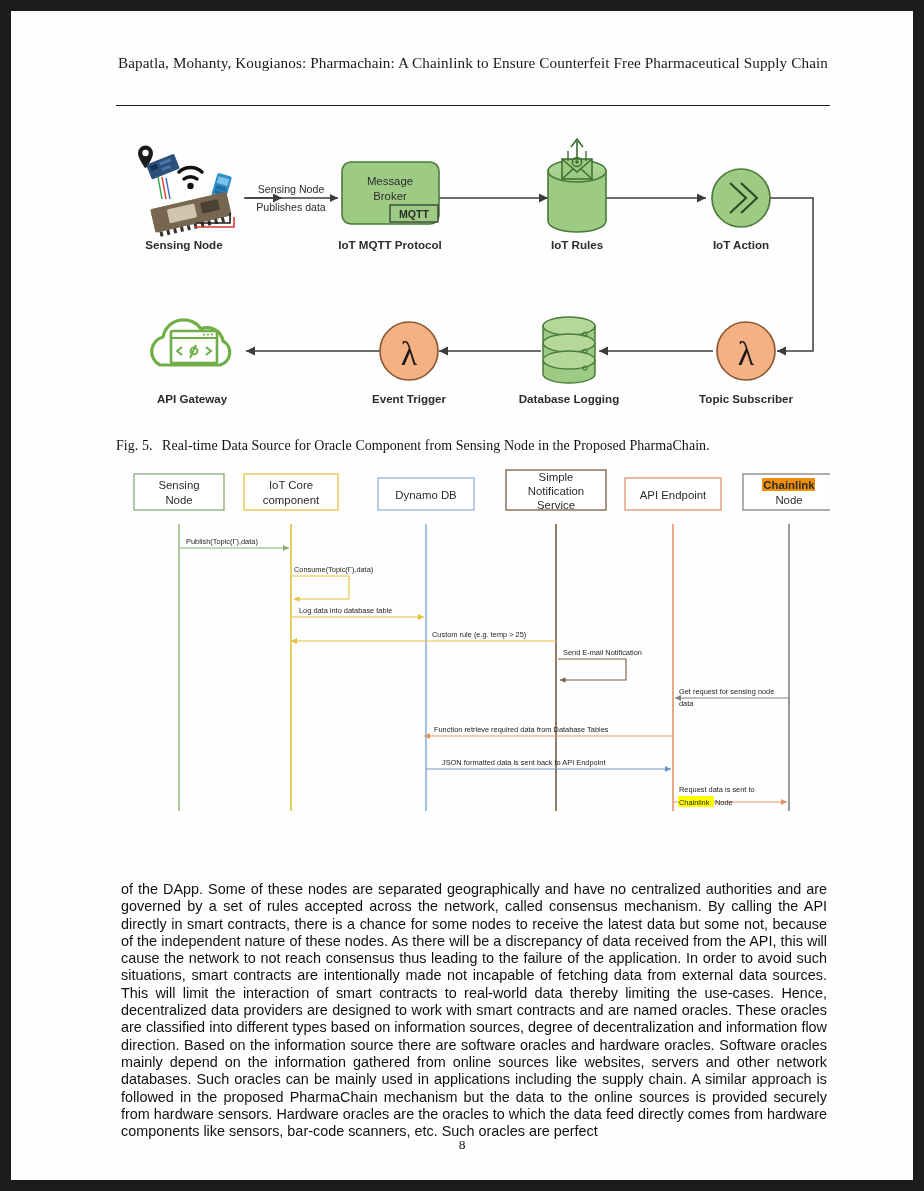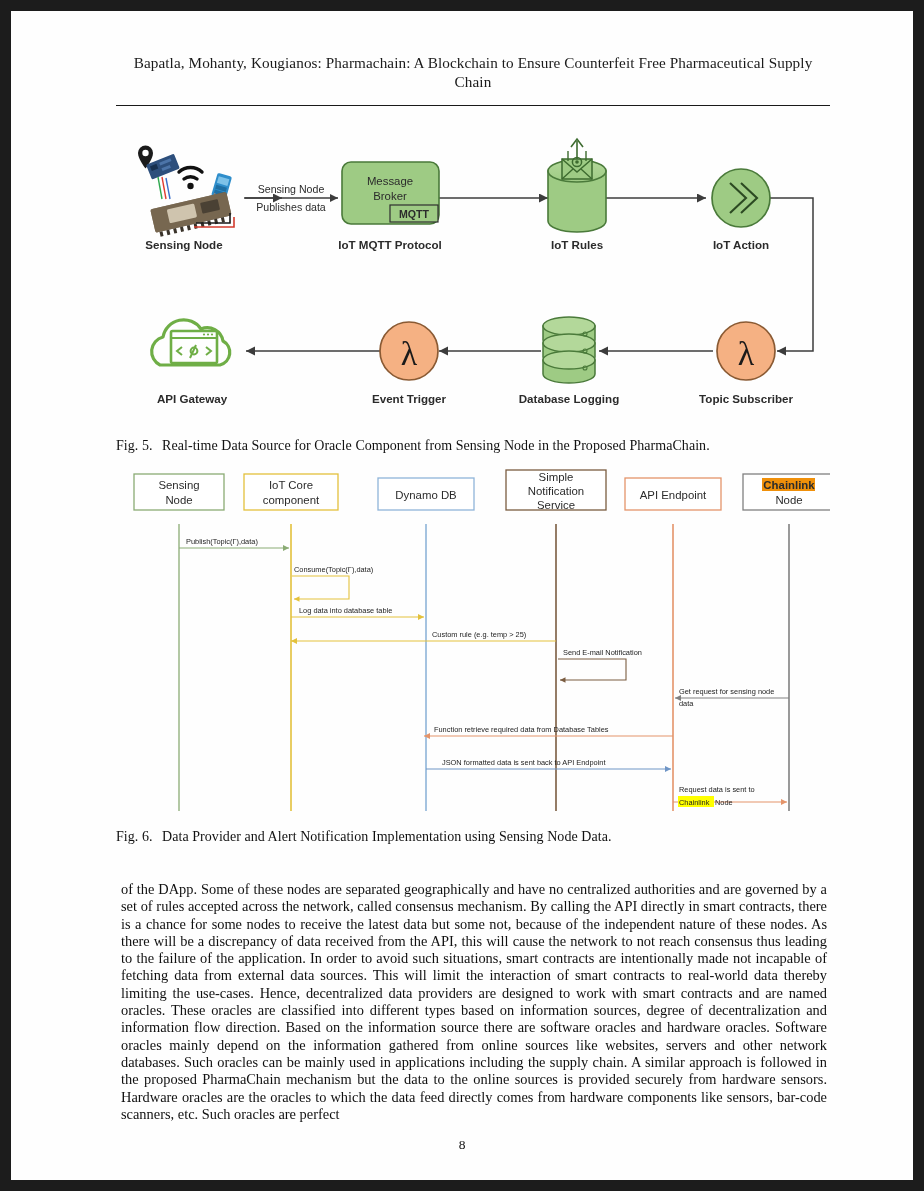--- a/index.html
+++ b/index.html
@@ -85,21 +85,21 @@
     text-align: right;
   }
   #fig6 svg { display:block; }
 
   
   #bodytext {
     position: absolute;
     left: 110px;
     top: 870px;
     width: 706px;
-    font-family: Liberation Serif, serif;
+    font-family: Liberation Sans, sans-serif;
     font-size: 14.4px;
     line-height: 17.3px;
     text-align: justify;
     color: #101010;
     hyphens: none;
   }
 
   
   #pagenum {
     position: absolute;
@@ -120,21 +120,21 @@
   .nodelbl { font-size: 11.6px; }
   .boxlbl  { font-size: 11.4px; }
   .msglbl  { font-size: 7.4px; fill:#1c1c1c; }
 </style>
 </head>
 <body>
 
 <div id="page">
 <div class="sheet">
 
-  <div class="runhead">Bapatla, Mohanty, Kougianos: Pharmachain: A Blockchain to Ensure Counterfeit Free Pharmaceutical Supply Chain</div>
+  <div class="runhead">Bapatla, Mohanty, Kougianos: Pharmachain: A Chainlink to Ensure Counterfeit Free Pharmaceutical Supply Chain</div>
   <div class="runhead-rule"></div>
 
   <div id="fig5">
     <svg width="714" height="285" viewBox="0 0 714 285" xmlns="http://www.w3.org/2000/svg">
       <defs>
         <marker id="ah" markerWidth="7" markerHeight="7" refX="6" refY="3" orient="auto">
           <path d="M0,0 L6,3 L0,6 z" fill="#3c3c3c"></path>
         </marker>
         <marker id="ahl" markerWidth="7" markerHeight="7" refX="6" refY="3" orient="auto">
           <path d="M0,0 L6,3 L0,6 z" fill="#3c3c3c"></path>
@@ -397,23 +397,19 @@
       <text class="lbl msglbl" x="326" y="299">JSON formatted data is sent back to API Endpoint</text>
 
       <line x1="557" y1="336" x2="671" y2="336" stroke="#e4946a" stroke-width="1.2" marker-end="url(#m-orange)"></line>
       <text class="lbl msglbl" x="563" y="326">Request data is sent to</text>
       <rect x="562" y="330" width="36" height="11" fill="#ffff00"></rect>
       <text class="lbl msglbl" x="563" y="339">Chainlink</text>
       <text class="lbl msglbl" x="599" y="339"> Node</text>
     </svg>
   </div>
 
-  <div class="fig-caption" id="cap6">
-    <span class="lead">Fig. 6.</span>
-    <span>Data Provider and Alert Notification Implementation using Sensing Node Data.</span>
-  </div>
 
   <div id="bodytext">of the DApp. Some of these nodes are separated geographically and have no centralized authorities and are governed by a set of rules accepted across the network, called consensus mechanism. By calling the API directly in smart contracts, there is a chance for some nodes to receive the latest data but some not, because of the independent nature of these nodes. As there will be a discrepancy of data received from the API, this will cause the network to not reach consensus thus leading to the failure of the application. In order to avoid such situations, smart contracts are intentionally made not incapable of fetching data from external data sources. This will limit the interaction of smart contracts to real-world data thereby limiting the use-cases. Hence, decentralized data providers are designed to work with smart contracts and are named oracles. These oracles are classified into different types based on information sources, degree of decentralization and information flow direction. Based on the information source there are software oracles and hardware oracles. Software oracles mainly depend on the information gathered from online sources like websites, servers and other network databases. Such oracles can be mainly used in applications including the supply chain. A similar approach is followed in the proposed PharmaChain mechanism but the data to the online sources is provided securely from hardware sensors. Hardware oracles are the oracles to which the data feed directly comes from hardware components like sensors, bar-code scanners, etc. Such oracles are perfect</div>
 
   <div id="pagenum">8</div>
 
 </div>
 </div>
 
 </body></html>

